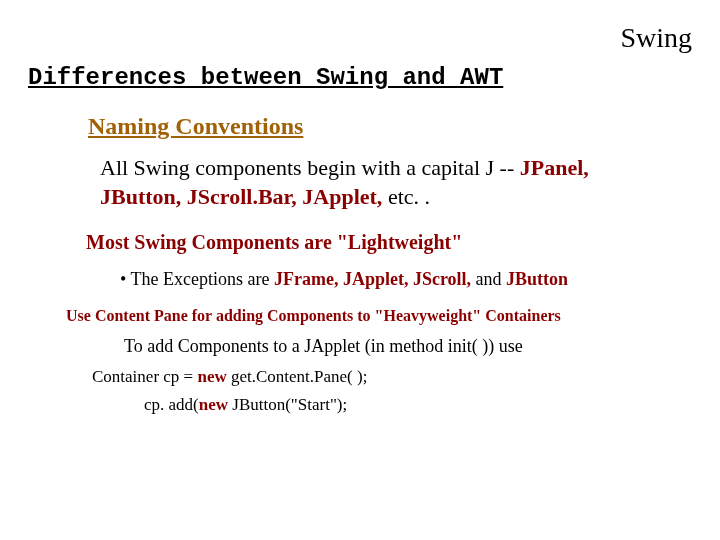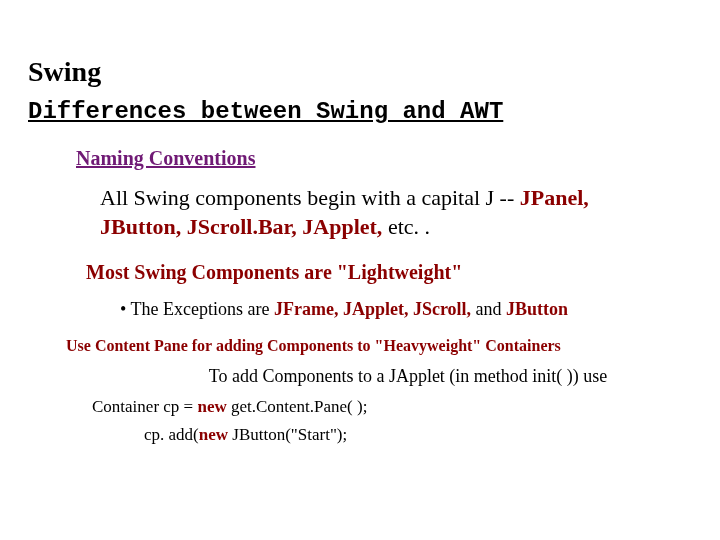--- a/index.html
+++ b/index.html
@@ -6,39 +6,38 @@
     body {
       width: 720px;
       height: 540px;
       background: #ffffff;
       font-family: "Times New Roman", Times, serif;
       color: #000;
       padding: 22px 28px;
       position: relative;
     }
     .title {
-      text-align: left;
+      text-align: right;
       font-size: 28px;
-      font-weight: bold;
+      font-weight: normal;
       margin-bottom: 10px;
-      margin-top: 34px;
     }
     .subtitle {
       font-size: 24px;
       font-weight: bold;
       text-decoration: underline;
       margin-bottom: 22px;
       font-family: Liberation Mono, monospace;
     }
     .heading1 {
-      font-size: 20px;
+      font-size: 24px;
       font-weight: bold;
       text-decoration: underline;
-      color: #701a75;
-      margin-left: 48px;
+      color: #a16207;
+      margin-left: 60px;
       margin-bottom: 14px;
     }
     .para1 {
       font-size: 22px;
       margin-left: 72px;
       margin-right: 50px;
       margin-bottom: 20px;
       line-height: 1.3;
     }
     .maroon-b { color: #8b0000; font-weight: bold; }
@@ -62,21 +61,20 @@
       color: #8b0000;
       margin-left: 38px;
       margin-right: 40px;
       margin-bottom: 10px;
       line-height: 1.25;
     }
     .para2 {
       font-size: 18px;
       margin-left: 96px;
       margin-bottom: 10px;
-      text-align: center;
     }
     .code1 {
       font-size: 17px;
       margin-left: 64px;
       margin-bottom: 8px;
     }
     .code2 {
       font-size: 17px;
       margin-left: 116px;
     }

